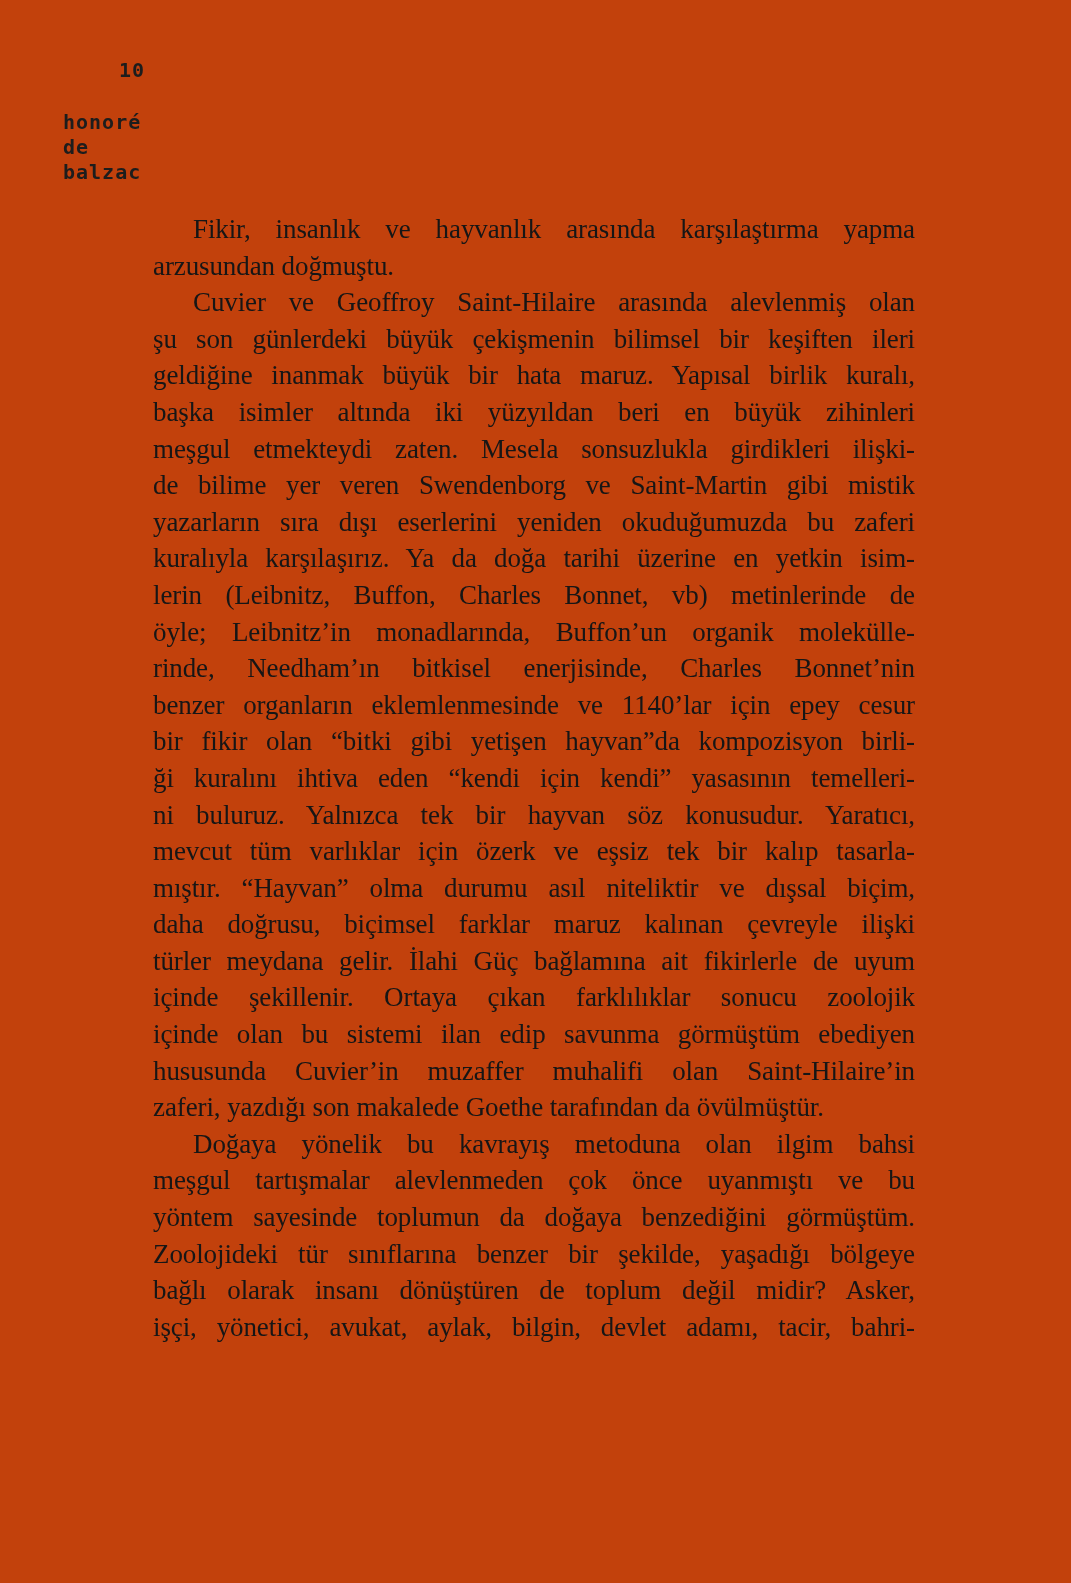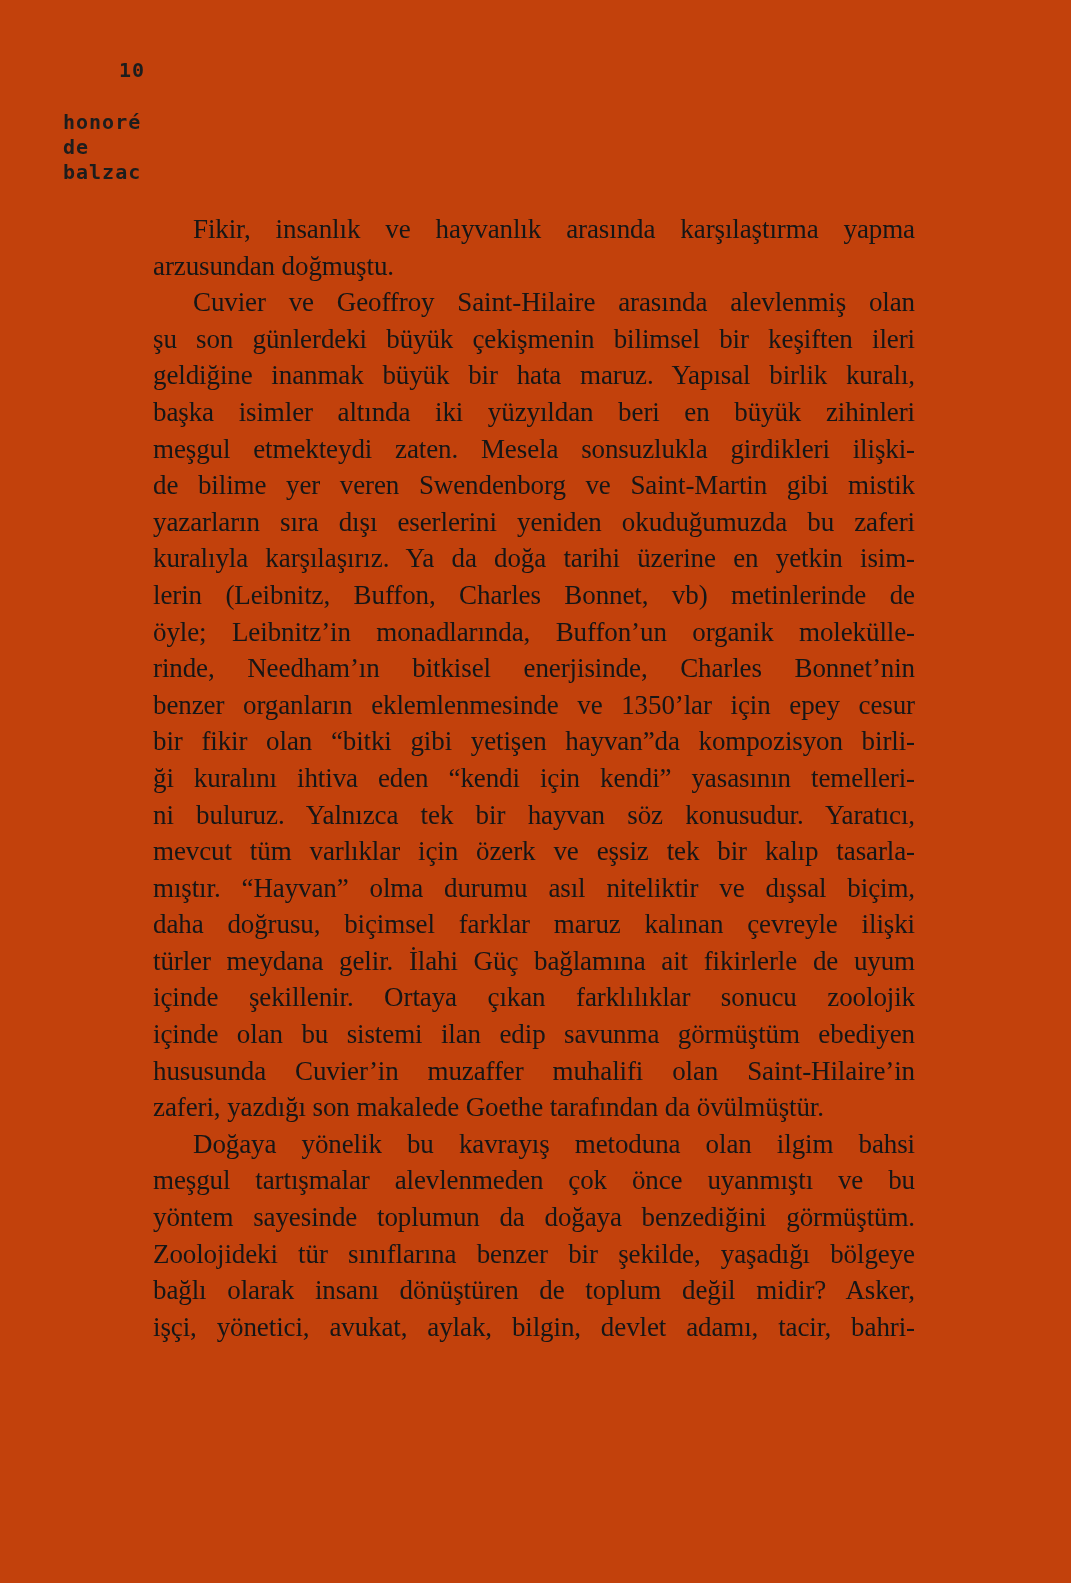--- a/index.html
+++ b/index.html
@@ -85,21 +85,21 @@
       <div class="line">şu son günlerdeki büyük çekişmenin bilimsel bir keşiften ileri</div>
       <div class="line">geldiğine inanmak büyük bir hata maruz. Yapısal birlik kuralı,</div>
       <div class="line">başka isimler altında iki yüzyıldan beri en büyük zihinleri</div>
       <div class="line">meşgul etmekteydi zaten. Mesela sonsuzlukla girdikleri ilişki-</div>
       <div class="line">de bilime yer veren Swendenborg ve Saint-Martin gibi mistik</div>
       <div class="line">yazarların sıra dışı eserlerini yeniden okuduğumuzda bu zaferi</div>
       <div class="line">kuralıyla karşılaşırız. Ya da doğa tarihi üzerine en yetkin isim-</div>
       <div class="line">lerin (Leibnitz, Buffon, Charles Bonnet, vb) metinlerinde de</div>
       <div class="line">öyle; Leibnitz’in monadlarında, Buffon’un organik molekülle-</div>
       <div class="line">rinde, Needham’ın bitkisel enerjisinde, Charles Bonnet’nin</div>
-      <div class="line">benzer organların eklemlenmesinde ve 1350’lar için epey cesur</div>
+      <div class="line">benzer organların eklemlenmesinde ve 1140’lar için epey cesur</div>
       <div class="line">bir fikir olan “bitki gibi yetişen hayvan”da kompozisyon birli-</div>
       <div class="line">ği kuralını ihtiva eden “kendi için kendi” yasasının temelleri-</div>
       <div class="line">ni buluruz. Yalnızca tek bir hayvan söz konusudur. Yaratıcı,</div>
       <div class="line">mevcut tüm varlıklar için özerk ve eşsiz tek bir kalıp tasarla-</div>
       <div class="line">mıştır. “Hayvan” olma durumu asıl niteliktir ve dışsal biçim,</div>
       <div class="line">daha doğrusu, biçimsel farklar maruz kalınan çevreyle ilişki</div>
       <div class="line">türler meydana gelir. İlahi Güç bağlamına ait fikirlerle de uyum</div>
       <div class="line">içinde şekillenir. Ortaya çıkan farklılıklar sonucu zoolojik</div>
       <div class="line">içinde olan bu sistemi ilan edip savunma görmüştüm ebediyen</div>
       <div class="line">hususunda Cuvier’in muzaffer muhalifi olan Saint-Hilaire’in</div>

